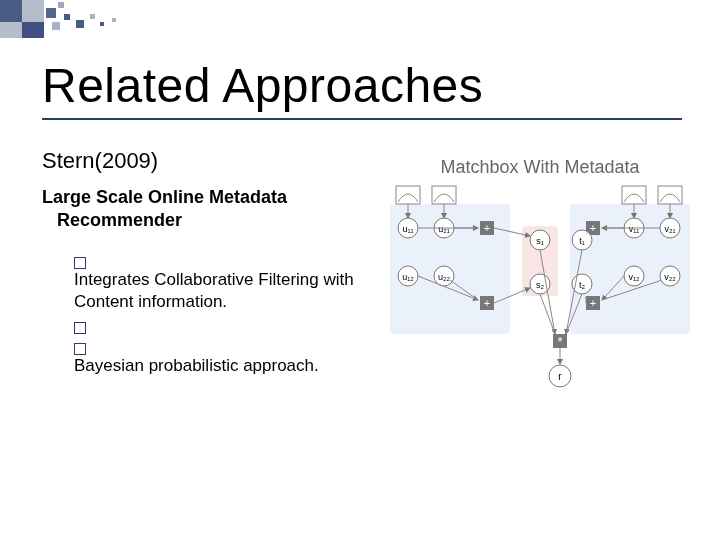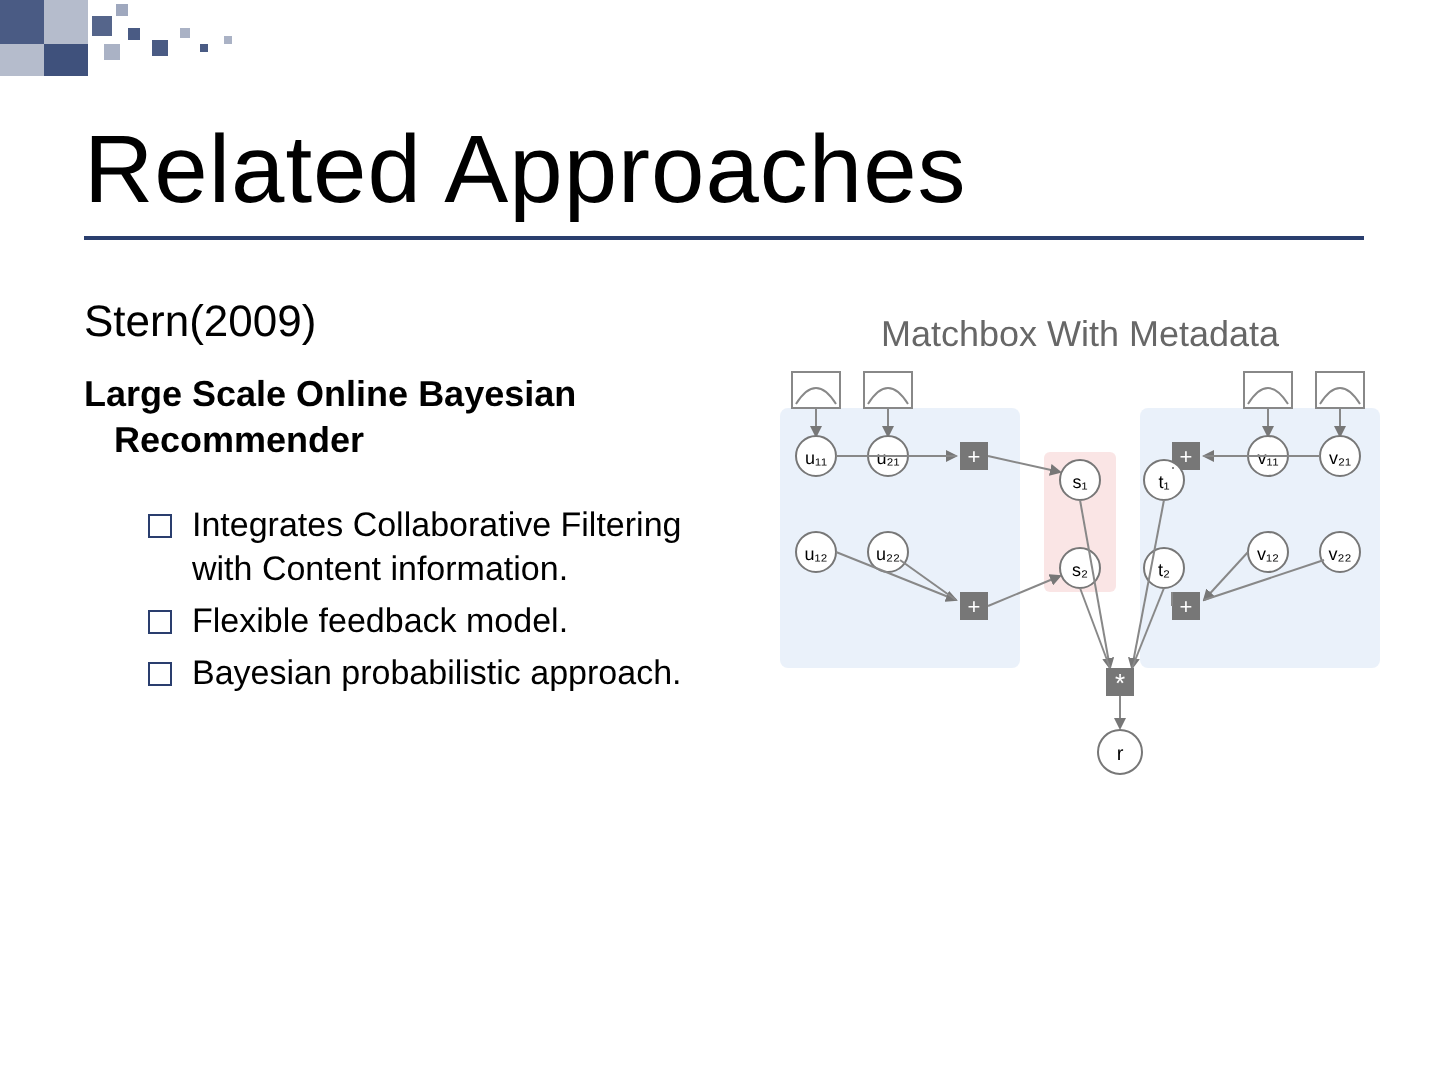--- a/index.html
+++ b/index.html
@@ -56,20 +56,21 @@
   .bullets {
     position: absolute;
     top: 252px;
     left: 74px;
     width: 300px;
   }
   .bullet-row {
     display: flex;
     align-items: flex-start;
     margin-bottom: 4px;
+    flex-direction: column;
   }
   .bullet-box {
     width: 10px;
     height: 10px;
     border: 1.5px solid #2a3e6e;
     flex: 0 0 auto;
     margin-top: 5px;
     margin-right: 10px;
   }
   .bullet-text {
@@ -106,32 +107,31 @@
   <span class="sq" style="left:90px;top:14px;width:5px;height:5px;opacity:.4"></span>
   <span class="sq" style="left:100px;top:22px;width:4px;height:4px;opacity:.85"></span>
   <span class="sq" style="left:112px;top:18px;width:4px;height:4px;opacity:.4"></span>
 </div>
 
 <div class="title">Related Approaches</div>
 <div class="underline"></div>
 
 <div class="sub1">Stern(2009)</div>
 <div class="sub2">
-  <span>Large Scale Online Bayesian</span><br>
+  <span>Large Scale Online Metadata</span><br>
   &nbsp;&nbsp;&nbsp;<span>Recommender</span>
 </div>
 
 <div class="bullets">
   <div class="bullet-row">
     <span class="bullet-box"></span>
     <span class="bullet-text">Integrates Collaborative Filtering with Content information.</span>
   </div>
   <div class="bullet-row">
     <span class="bullet-box"></span>
-    <span class="bullet-text">Flexible feedback model.</span>
   </div>
   <div class="bullet-row">
     <span class="bullet-box"></span>
     <span class="bullet-text">Bayesian probabilistic approach.</span>
   </div>
 </div>
 
 <div class="diagram">
   <div class="diag-title">Matchbox With Metadata</div>
   <svg width="300" height="250" viewBox="0 0 300 250">

